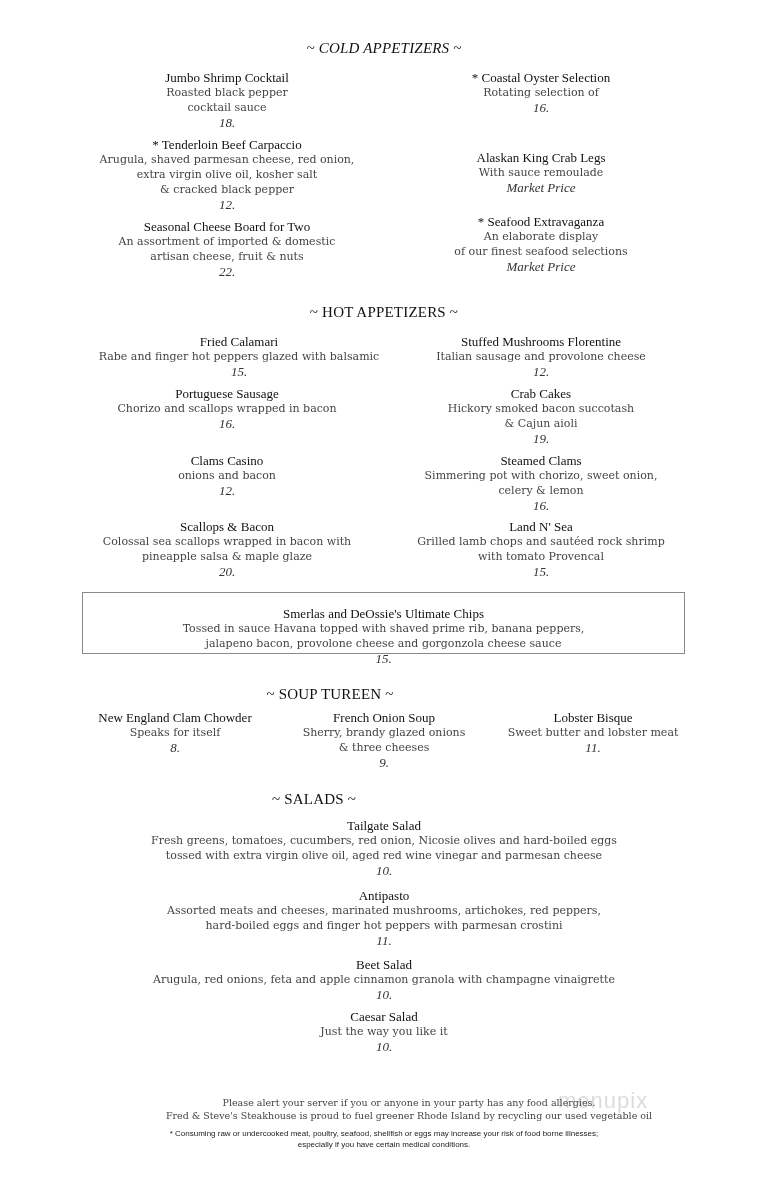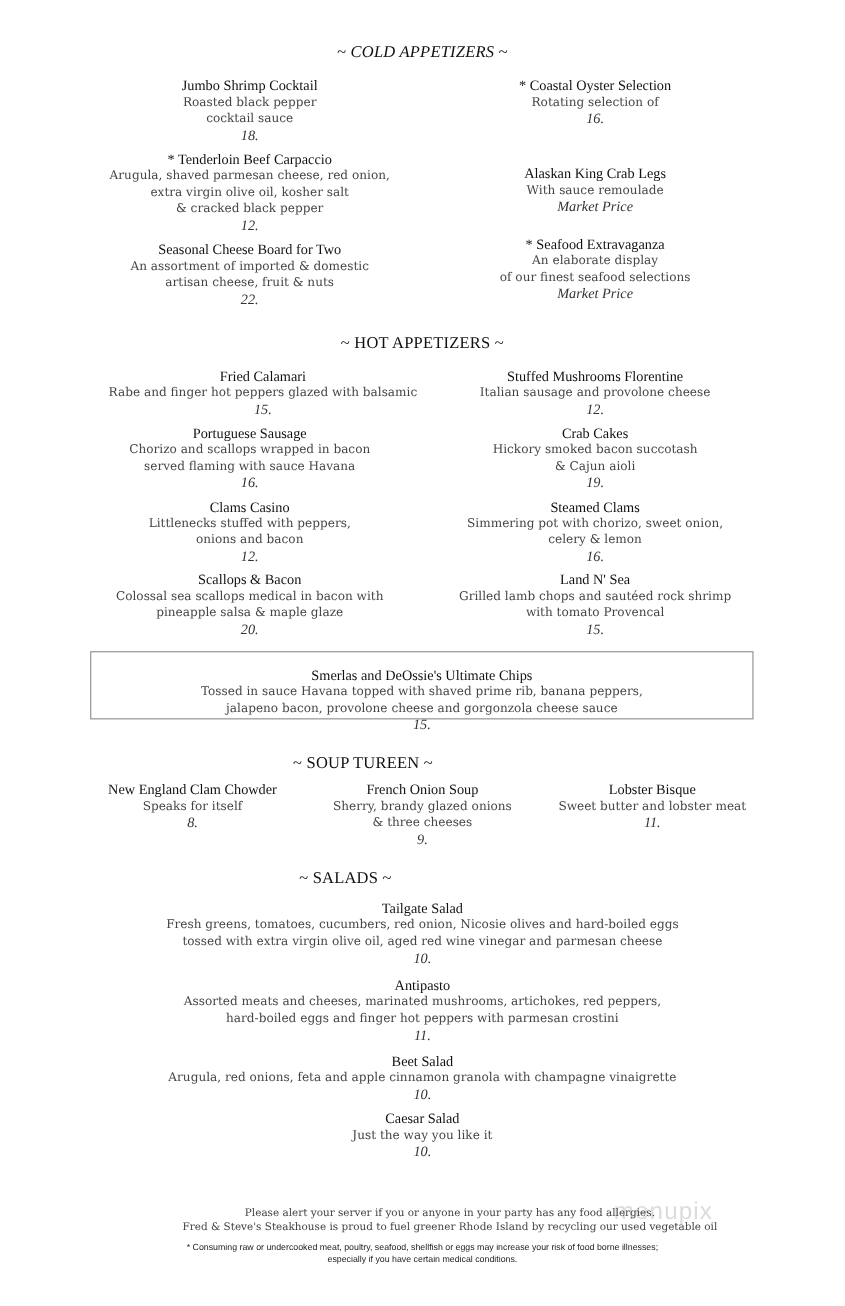--- a/index.html
+++ b/index.html
@@ -68,34 +68,32 @@
 
 <div class="item" style="left:96px;width:286px;top:334px;">
   <div class="name">Fried Calamari</div>
   <div class="desc">Rabe and finger hot peppers glazed with balsamic</div>
   <div class="price">15.</div>
 </div>
 
 <div class="item" style="left:84px;width:286px;top:386px;">
   <div class="name">Portuguese Sausage</div>
   <div class="desc">Chorizo and scallops wrapped in bacon</div>
-  <div class="desc">served flaming with sauce Havana</div>
   <div class="price">16.</div>
 </div>
 
 <div class="item" style="left:84px;width:286px;top:453px;">
   <div class="name">Clams Casino</div>
-  <div class="desc">Littlenecks stuffed with peppers,</div>
   <div class="desc">onions and bacon</div>
   <div class="price">12.</div>
 </div>
 
 <div class="item" style="left:84px;width:286px;top:519px;">
   <div class="name">Scallops &amp; Bacon</div>
-  <div class="desc">Colossal sea scallops medical in bacon with</div>
+  <div class="desc">Colossal sea scallops wrapped in bacon with</div>
   <div class="desc">pineapple salsa &amp; maple glaze</div>
   <div class="price">20.</div>
 </div>
 
 <div class="item" style="left:398px;width:286px;top:334px;">
   <div class="name">Stuffed Mushrooms Florentine</div>
   <div class="desc">Italian sausage and provolone cheese</div>
   <div class="price">12.</div>
 </div>
 

